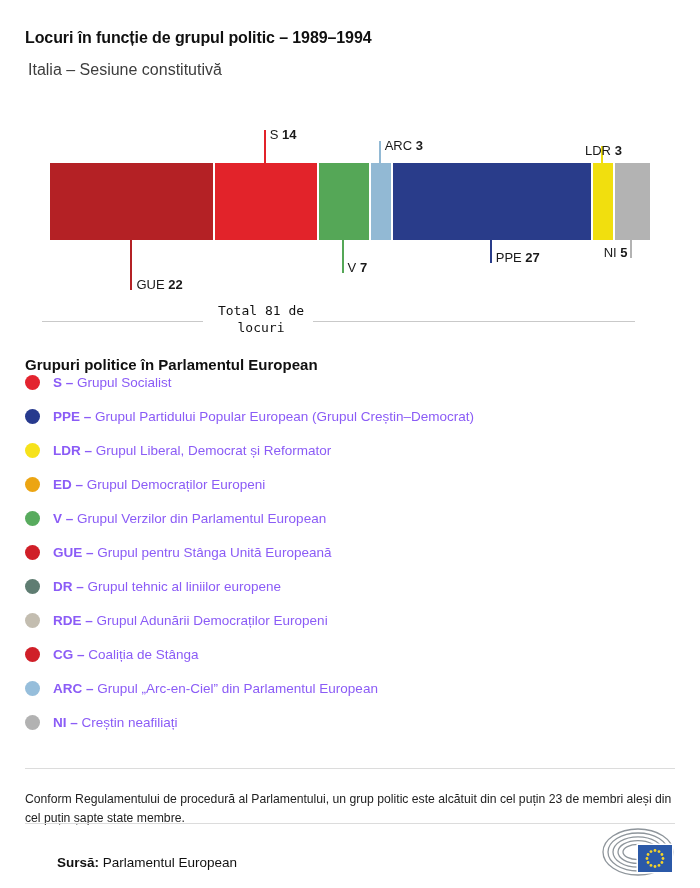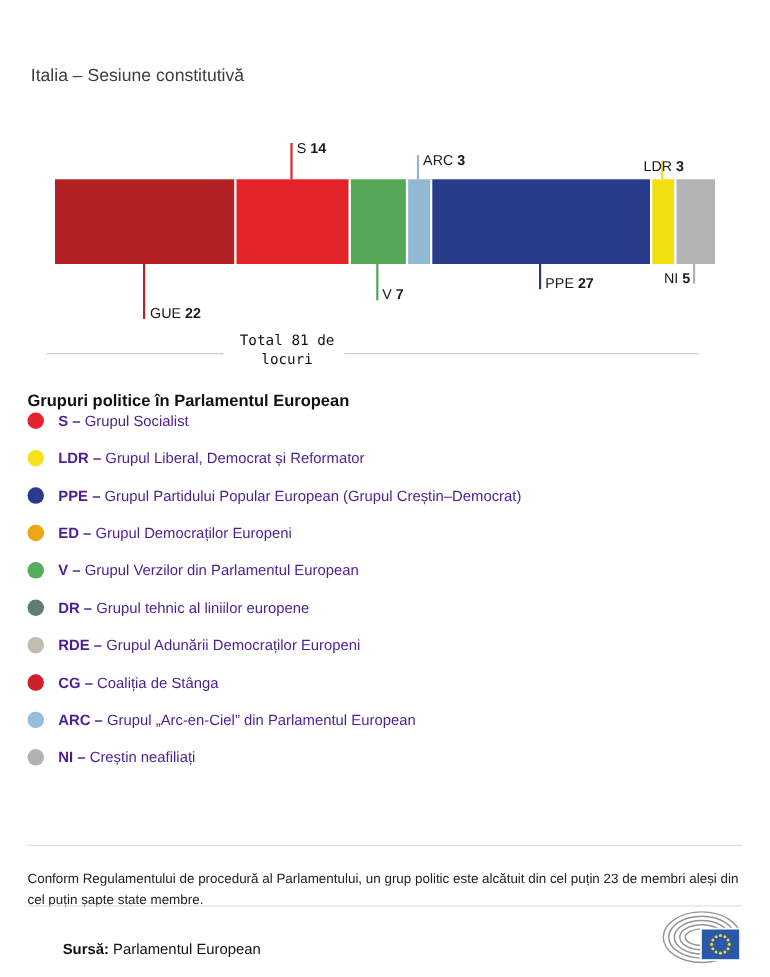--- a/index.html
+++ b/index.html
@@ -19,39 +19,40 @@
   .rule{position:absolute;height:1px;background:#c9c9c9;top:321px;}
   .rule-left{left:42px;width:161px;}
   .rule-right{left:313px;width:322px;}
   .total-text{position:absolute;left:201px;top:302px;width:120px;text-align:center;
       font-family:"DejaVu Sans Mono",monospace;font-weight:normal;font-size:13px;line-height:17px;color:#111;}
 
   .legend-heading{position:absolute;left:25px;top:341px;font-size:15px;font-weight:bold;color:#101010;}
   .legend{position:absolute;left:25px;top:365px;margin:0;padding:0;list-style:none;}
   .legend-item{height:34px;display:flex;align-items:center;}
   .dot{width:15px;height:15px;border-radius:50%;margin-right:13px;flex:none;}
-  .legend-text{font-size:13.5px;color:#4c1d95;}
+  .legend-text{font-size:13.5px;color:#8b5cf6;}
   .legend-text .code{font-weight:bold;}
 
   .divider{position:absolute;left:25px;width:650px;height:1px;background:#dcdcdc;}
   .divider-1{top:768px;}
   .divider-2{top:823px;}
   .footnote{position:absolute;left:25px;top:778px;width:655px;font-size:12.2px;line-height:19px;color:#222;}
 
   .source{position:absolute;left:25px;top:855px;font-size:13.5px;color:#111;margin-left:32px;}
   .source .b{font-weight:bold;}
 
   .logo{position:absolute;right:22px;top:827px;display:flex;align-items:center;}
   .logo-text{font-size:14.5px;font-weight:bold;color:#4b5a66;line-height:17px;margin-left:8px;}
 </style>
 </head>
 <body>
 
 <div class="page">
 
+  <h1 class="title">Locuri în funcție de grupul politic – 1989–1994</h1>
   <h2 class="subtitle">Italia – Sesiune constitutivă</h2>
 
   <div class="chart">
     <div class="bar">
         <div class="seg" style="width: 27.1605%; background: rgb(180, 33, 37);"></div>
         <div class="seg" style="width: 17.284%; background: rgb(226, 35, 42); border-left: 2px solid rgb(255, 255, 255);"></div>
         <div class="seg" style="width: 8.64198%; background: rgb(85, 167, 87); border-left: 2px solid rgb(255, 255, 255);"></div>
         <div class="seg" style="width: 3.7037%; background: rgb(146, 185, 212); border-left: 2px solid rgb(255, 255, 255);"></div>
         <div class="seg" style="width: 33.3333%; background: rgb(41, 60, 138); border-left: 2px solid rgb(255, 255, 255);"></div>
         <div class="seg" style="width: 3.7037%; background: rgb(241, 223, 14); border-left: 2px solid rgb(255, 255, 255);"></div>
@@ -78,34 +79,38 @@
   <div class="total-text">Total 81 de locuri</div>
   <div class="rule rule-right"></div>
 
   <h3 class="legend-heading">Grupuri politice în Parlamentul European</h3>
   <ul class="legend">
       <li class="legend-item">
         <span class="dot" style="background: rgb(227, 36, 47);"></span>
         <span class="legend-text"><span class="code">S – </span><span>Grupul Socialist</span></span>
       </li>
       <li class="legend-item">
+        <span class="dot" style="background: rgb(39, 58, 142);"></span>
+        <span class="legend-text"><span class="code">PPE – </span><span>Grupul Partidului Popular European (Grupul Creștin–Democrat)</span></span>
+      </li>
+      <li class="legend-item">
         <span class="dot" style="background: rgb(246, 226, 27);"></span>
         <span class="legend-text"><span class="code">LDR – </span><span>Grupul Liberal, Democrat și Reformator</span></span>
-      </li>
-      <li class="legend-item">
-        <span class="dot" style="background: rgb(39, 58, 142);"></span>
-        <span class="legend-text"><span class="code">PPE – </span><span>Grupul Partidului Popular European (Grupul Creștin–Democrat)</span></span>
       </li>
       <li class="legend-item">
         <span class="dot" style="background: rgb(236, 165, 19);"></span>
         <span class="legend-text"><span class="code">ED – </span><span>Grupul Democraților Europeni</span></span>
       </li>
       <li class="legend-item">
         <span class="dot" style="background: rgb(88, 171, 94);"></span>
         <span class="legend-text"><span class="code">V – </span><span>Grupul Verzilor din Parlamentul European</span></span>
+      </li>
+      <li class="legend-item">
+        <span class="dot" style="background: rgb(208, 31, 40);"></span>
+        <span class="legend-text"><span class="code">GUE – </span><span>Grupul pentru Stânga Unită Europeană</span></span>
       </li>
       <li class="legend-item">
         <span class="dot" style="background: rgb(95, 125, 114);"></span>
         <span class="legend-text"><span class="code">DR – </span><span>Grupul tehnic al liniilor europene</span></span>
       </li>
       <li class="legend-item">
         <span class="dot" style="background: rgb(195, 189, 176);"></span>
         <span class="legend-text"><span class="code">RDE – </span><span>Grupul Adunării Democraților Europeni</span></span>
       </li>
       <li class="legend-item">

